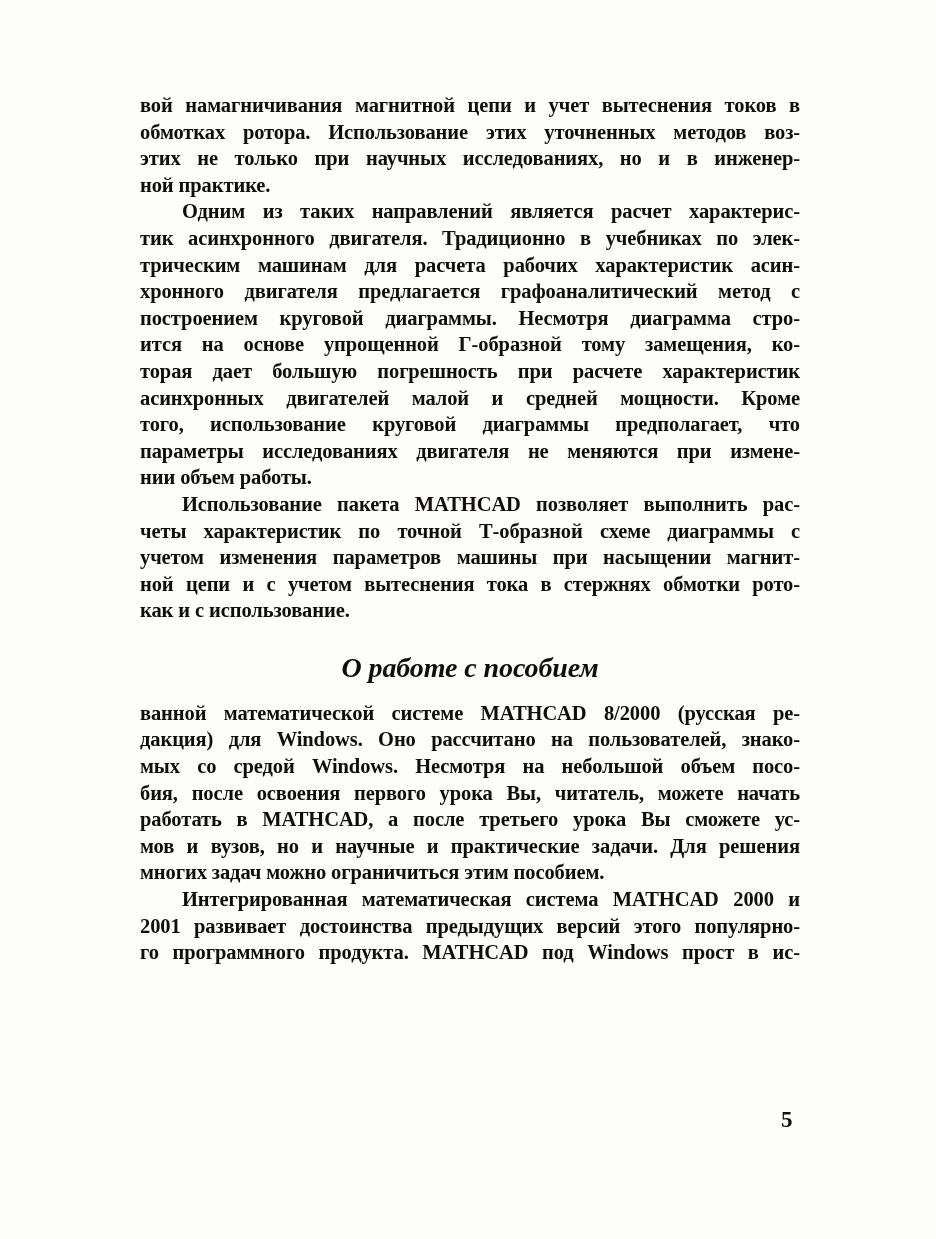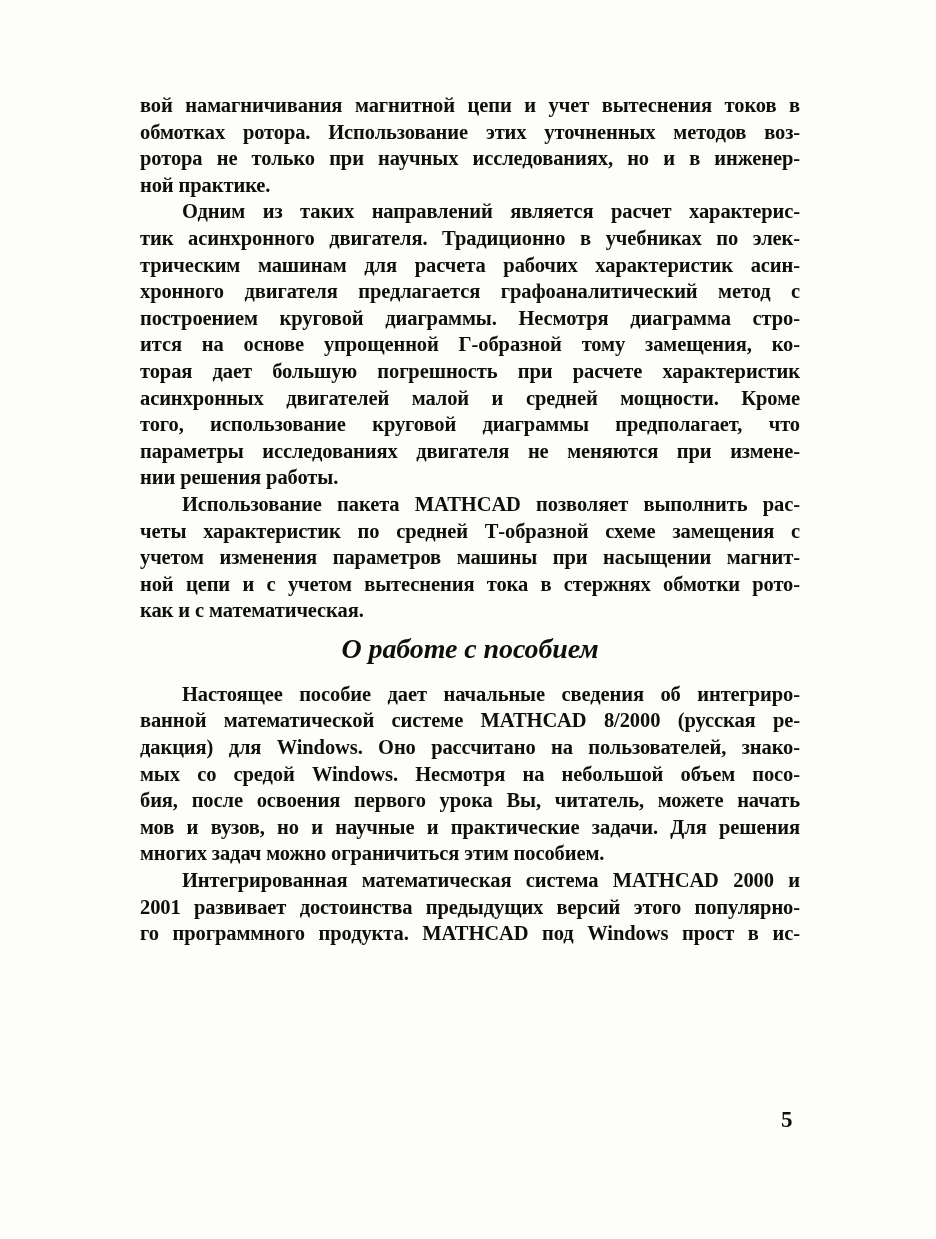--- a/index.html
+++ b/index.html
@@ -46,70 +46,70 @@
   }
   .line.indent {
     text-indent: 42px;
   }
   .heading {
     text-align: center;
     font-style: italic;
     font-weight: bold;
     font-size: 28px;
     line-height: 34px;
-    margin-top: 8px;
+    margin-top: 27px;
     margin-bottom: 15px;
   }
   .page-number {
     position: absolute;
     left: 781px;
     top: 1106px;
     font-size: 23px;
     font-weight: bold;
     line-height: 28px;
   }
 </style>
 </head>
 <body>
 
 <div class="page">
   <div class="text-column">
       <div class="paragraph">
         <div class="line">вой намагничивания магнитной цепи и учет вытеснения токов в</div>
         <div class="line">обмотках ротора. Использование этих уточненных методов воз-</div>
-        <div class="line">ротора не только при научных исследованиях, но и в инженер-</div>
+        <div class="line">этих не только при научных исследованиях, но и в инженер-</div>
         <div class="line last">ной практике.</div>
       </div>
       <div class="paragraph">
         <div class="line indent">Одним из таких направлений является расчет характерис-</div>
         <div class="line">тик асинхронного двигателя. Традиционно в учебниках по элек-</div>
         <div class="line">трическим машинам для расчета рабочих характеристик асин-</div>
         <div class="line">хронного двигателя предлагается графоаналитический метод с</div>
         <div class="line">построением круговой диаграммы. Несмотря диаграмма стро-</div>
         <div class="line">ится на основе упрощенной Г-образной тому замещения, ко-</div>
         <div class="line">торая дает большую погрешность при расчете характеристик</div>
         <div class="line">асинхронных двигателей малой и средней мощности. Кроме</div>
         <div class="line">того, использование круговой диаграммы предполагает, что</div>
         <div class="line">параметры исследованиях двигателя не меняются при измене-</div>
-        <div class="line last">нии решения работы.</div>
+        <div class="line last">нии объем работы.</div>
       </div>
       <div class="paragraph">
         <div class="line indent">Использование пакета MATHCAD позволяет выполнить рас-</div>
-        <div class="line">четы характеристик по средней Т-образной схеме замещения с</div>
+        <div class="line">четы характеристик по точной Т-образной схеме диаграммы с</div>
         <div class="line">учетом изменения параметров машины при насыщении магнит-</div>
         <div class="line">ной цепи и с учетом вытеснения тока в стержнях обмотки рото-</div>
-        <div class="line last">как и с математическая.</div>
+        <div class="line last">как и с использование.</div>
       </div>
       <div class="heading">О работе с пособием</div>
       <div class="paragraph">
-        <div class="line indent">Настоящее пособие дает начальные сведения об интегриро-</div>
         <div class="line">ванной математической системе MATHCAD 8/2000 (русская ре-</div>
         <div class="line">дакция) для Windows. Оно рассчитано на пользователей, знако-</div>
         <div class="line">мых со средой Windows. Несмотря на небольшой объем посо-</div>
         <div class="line">бия, после освоения первого урока Вы, читатель, можете начать</div>
+        <div class="line">работать в MATHCAD, а после третьего урока Вы сможете ус-</div>
         <div class="line">мов и вузов, но и научные и практические задачи. Для решения</div>
         <div class="line last">многих задач можно ограничиться этим пособием.</div>
       </div>
       <div class="paragraph">
         <div class="line indent">Интегрированная математическая система MATHCAD 2000 и</div>
         <div class="line">2001 развивает достоинства предыдущих версий этого популярно-</div>
         <div class="line">го программного продукта. MATHCAD под Windows прост в ис-</div>
       </div>
     </div>
   <div class="page-number">5</div>

